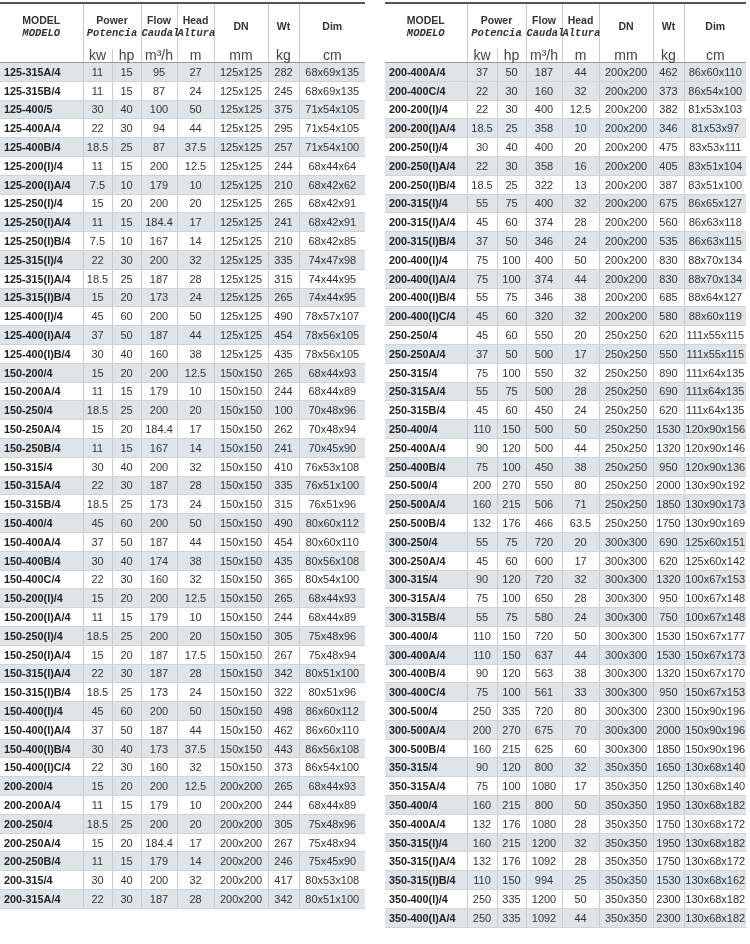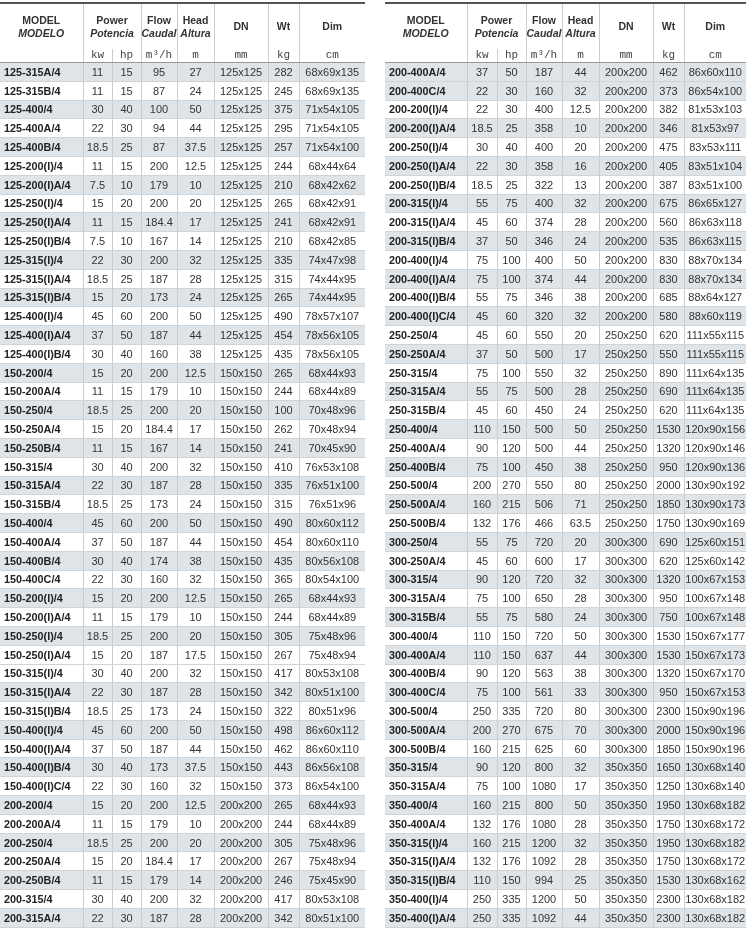--- a/index.html
+++ b/index.html
@@ -5,23 +5,23 @@
   html, body { margin:0; padding:0; background:#ffffff; }
   body { width:750px; height:944px; position:relative; overflow:hidden;
          font-family:"Liberation Sans", "DejaVu Sans", sans-serif; color:#222; }
   .tbl { position:absolute; top:2px; border-collapse:collapse; table-layout:fixed; }
   #tbl-left { left:0; width:365px; }
   #tbl-right { left:385px; width:361px; }
   .tbl th { font-weight:bold; font-size:10.5px; line-height:13px; color:#333; text-align:center;
             vertical-align:middle; padding:0; border-left:1px solid #c8cdd2; }
   .tbl th:first-child { border-left:none;text-align:center; }
   .tbl thead tr.top th { height:45px; border-top:2px solid #555; }
-  .tbl thead tr.top th .it { font-style:italic; display:block; }
-  .tbl thead tr.units th { height:13px; font-weight:normal; font-size:11px; color:#444;
-                           border-bottom:1.5px solid #999;font-family:Liberation Mono, monospace; }
+  .tbl thead tr.top th .it { font-style:italic; display:block;font-family:Liberation Mono, monospace; }
+  .tbl thead tr.units th { height:13px; font-weight:normal; font-size:14px; color:#444;
+                           border-bottom:1.5px solid #999; }
   .tbl td { height:17.8px; padding:0; font-size:11px; text-align:center; color:#333;
             border-left:1px solid #c8cdd2; border-bottom:1px solid #cfd4d9; white-space:nowrap; }
   .tbl td.model { text-align:left; padding-left:4px; font-weight:bold; border-left:none; color:#222; font-size:10.8px; }
   .tbl tbody tr.shade td { background:#dfe4e9; }
 </style>
 </head>
 <body>
 
 <table class="tbl" id="tbl-left">
   <colgroup>
@@ -70,21 +70,21 @@
         <td class="model">125-315B/4</td>
         <td>11</td>
         <td>15</td>
         <td>87</td>
         <td>24</td>
         <td>125x125</td>
         <td>245</td>
         <td>68x69x135</td>
       </tr>
       <tr class="shade">
-        <td class="model">125-400/4</td>
+        <td class="model">125-400/5</td>
         <td>30</td>
         <td>40</td>
         <td>100</td>
         <td>50</td>
         <td>125x125</td>
         <td>375</td>
         <td>71x54x105</td>
       </tr>
       <tr>
         <td class="model">125-400A/4</td>
@@ -368,30 +368,20 @@
       </tr>
       <tr>
         <td class="model">150-250(I)A/4</td>
         <td>15</td>
         <td>20</td>
         <td>187</td>
         <td>17.5</td>
         <td>150x150</td>
         <td>267</td>
         <td>75x48x94</td>
-      </tr>
-      <tr>
-        <td class="model">150-315(I)/4</td>
-        <td>30</td>
-        <td>40</td>
-        <td>200</td>
-        <td>32</td>
-        <td>150x150</td>
-        <td>417</td>
-        <td>80x53x108</td>
       </tr>
       <tr class="shade">
         <td class="model">150-315(I)A/4</td>
         <td>22</td>
         <td>30</td>
         <td>187</td>
         <td>28</td>
         <td>150x150</td>
         <td>342</td>
         <td>80x51x100</td>

